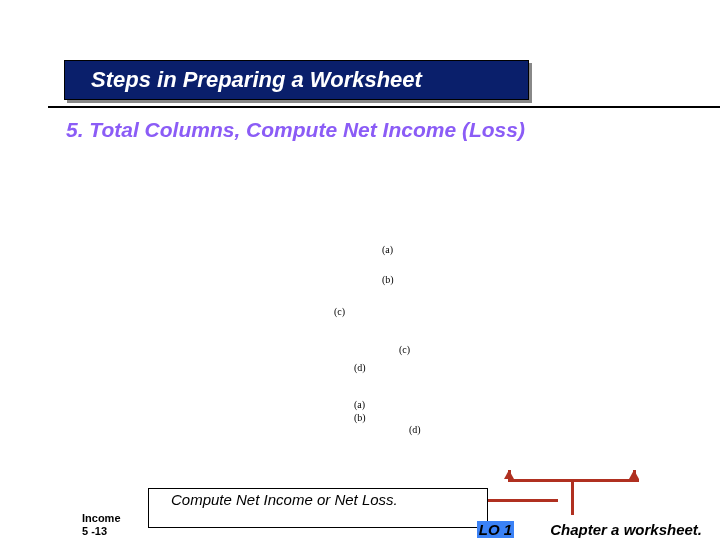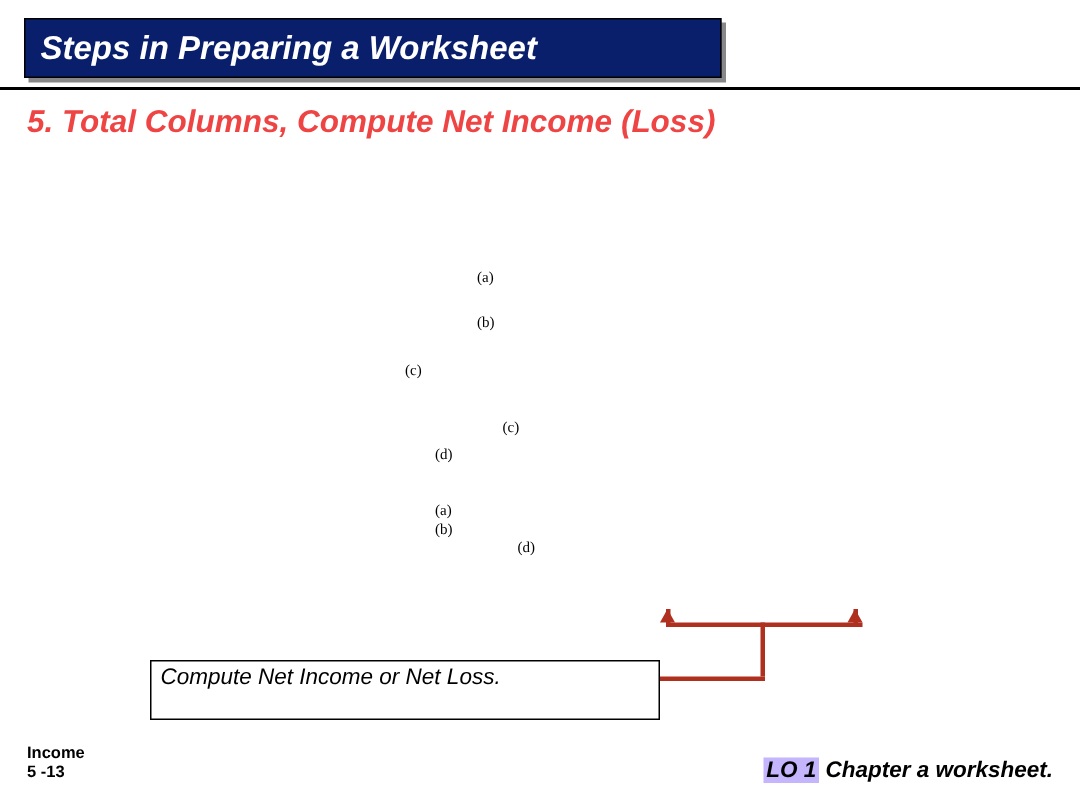--- a/index.html
+++ b/index.html
@@ -1,15 +1,15 @@
 <!DOCTYPE html>
 <html><head>
 <meta charset="utf-8">
 <style>
-  * { margin: 0; padding: 0; box-sizing: border-box; }
+  * { margin: 16px; padding: 0; box-sizing: border-box; }
   body {
     width: 720px;
     height: 540px;
     background: #fff;
     font-family: "Comic Sans MS", cursive, sans-serif;
     position: relative;
     overflow: hidden;
   }
   .title-banner {
     position: absolute;
@@ -34,21 +34,21 @@
     height: 2px;
     background: #000;
   }
   .subtitle {
     position: absolute;
     top: 70px;
     left: 18px;
     font-size: 21px;
     font-weight: bold;
     font-style: italic;
-    color: #ef4444;
+    color: #8b5cf6;
   }
   .labels-area {
     position: absolute;
     top: 0;
     left: 0;
     width: 720px;
     height: 540px;
   }
   .lbl {
     position: absolute;
@@ -126,21 +126,21 @@
     font-family: Arial, sans-serif;
   }
   .lo {
     position: absolute;
     right: 18px;
     bottom: 18px;
     font-size: 15px;
     font-style: italic;
     font-weight: bold;
   }
-  .lo .hl { background: #c4b5fd; padding: 0 2px; font-style: italic; }
+  .lo .hl { background: #3b82f6; padding: 0 2px; font-style: italic; }
 </style>
 </head>
 <body>
 
 <div class="title-banner">
   <span>Steps in Preparing a Worksheet</span>
 </div>
 <div class="underline-bar"></div>
 
 <div class="subtitle">5. Total Columns, Compute Net Income (Loss)</div>

